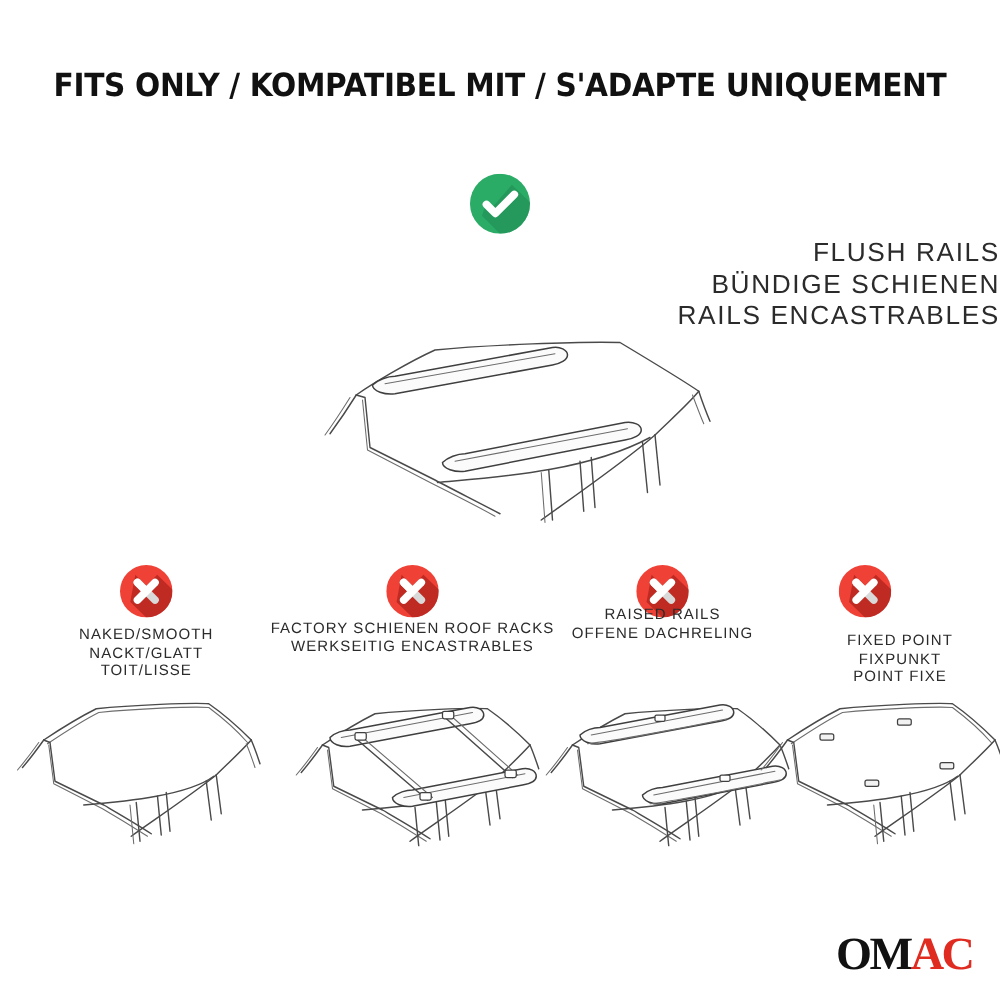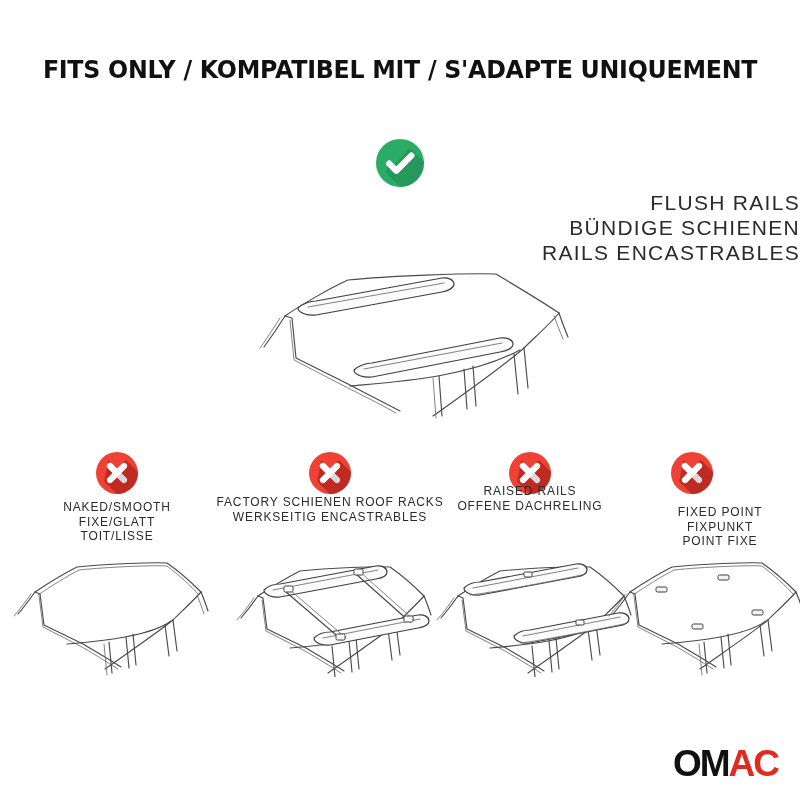--- a/index.html
+++ b/index.html
@@ -68,21 +68,21 @@
 
   
   .c0 .col-text{top:500px;}
   .c1 .col-text{top:495px;}
   .c2 .col-text{top:484px;}
   .c3 .col-text{top:505px;}
 
   
   .logo{
     position:absolute;right:22px;bottom:18px;
-    font-family:Liberation Sans, sans-serif;
+    font-family:Liberation Serif, serif;
     font-weight:bold;font-size:37px;letter-spacing:-2px;
     line-height:1;
     margin-left:30px;
   }
   .logo .om{color:#111111;}
   .logo .ac{color:#e02b20;}
 
   .line{fill:none;stroke:#4a4a4a;stroke-width:1.15;
         stroke-linecap:round;stroke-linejoin:round;}
   .line-thin{fill:none;stroke:#6d6d6d;stroke-width:0.85;
@@ -158,21 +158,21 @@
           <path d="M24 48a24 24 0 0 0 24-24c0-.5 0-1-.05-1.5L34 9 24 19 14 9 9.4 33.8z" fill="#9e1b16" opacity="0.6"></path>
           <g stroke-linecap="round">
             <path d="M16 16 L32 32" stroke="#d9d9d9" stroke-width="7"></path>
             <path d="M32 16 L16 32" stroke="#ffffff" stroke-width="7"></path>
             <path d="M16 16 L23 23" stroke="#ffffff" stroke-width="7"></path>
           </g>
         </svg>
       </div>
       <div class="col-text">
         <div>NAKED/SMOOTH</div>
-        <div>FIXE/GLATT</div>
+        <div>NACKT/GLATT</div>
         <div>TOIT/LISSE</div>
       </div>
       <div class="col-art">
         <svg viewBox="0 0 212 125" aria-hidden="true">
           <path class="roof" d="M30 40 L70 16 L160 12 L195 40 L170 62 L140 92 L62 94 L36 74 Z"></path>
           <path class="line" d="M30 40 C42 32 60 21 72 15 C100 12 150 10 162 11 C175 20 188 32 196 40"></path>
           <path class="line-thin" d="M33 43 C45 35 62 24 74 18 C102 15 150 13 162 14 C174 23 186 34 193 42"></path>
           <path class="line" d="M196 40 C188 49 176 60 168 68"></path>
           <path class="line" d="M168 68 C148 84 118 104 100 117"></path>
           <path class="line" d="M30 40 C25 47 19 55 13 62"></path>

